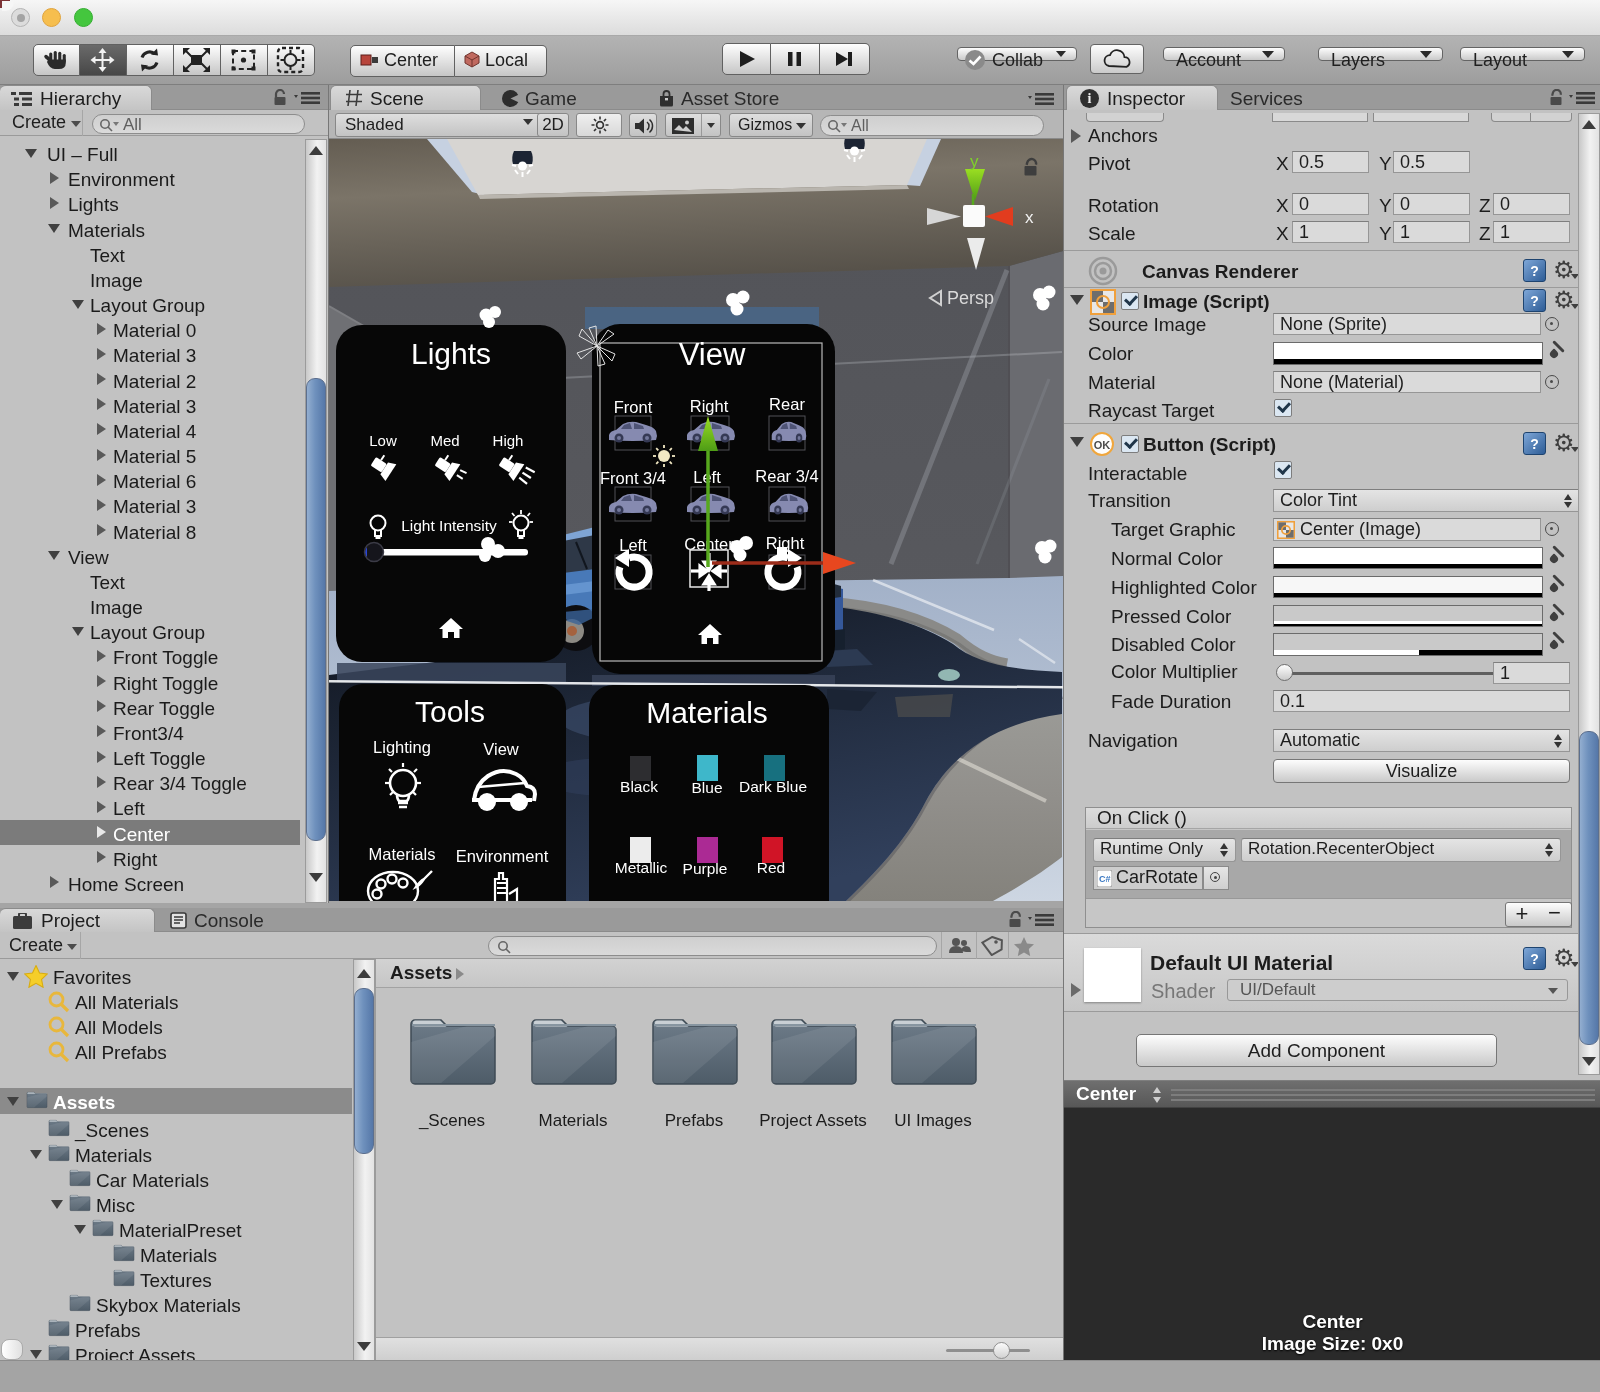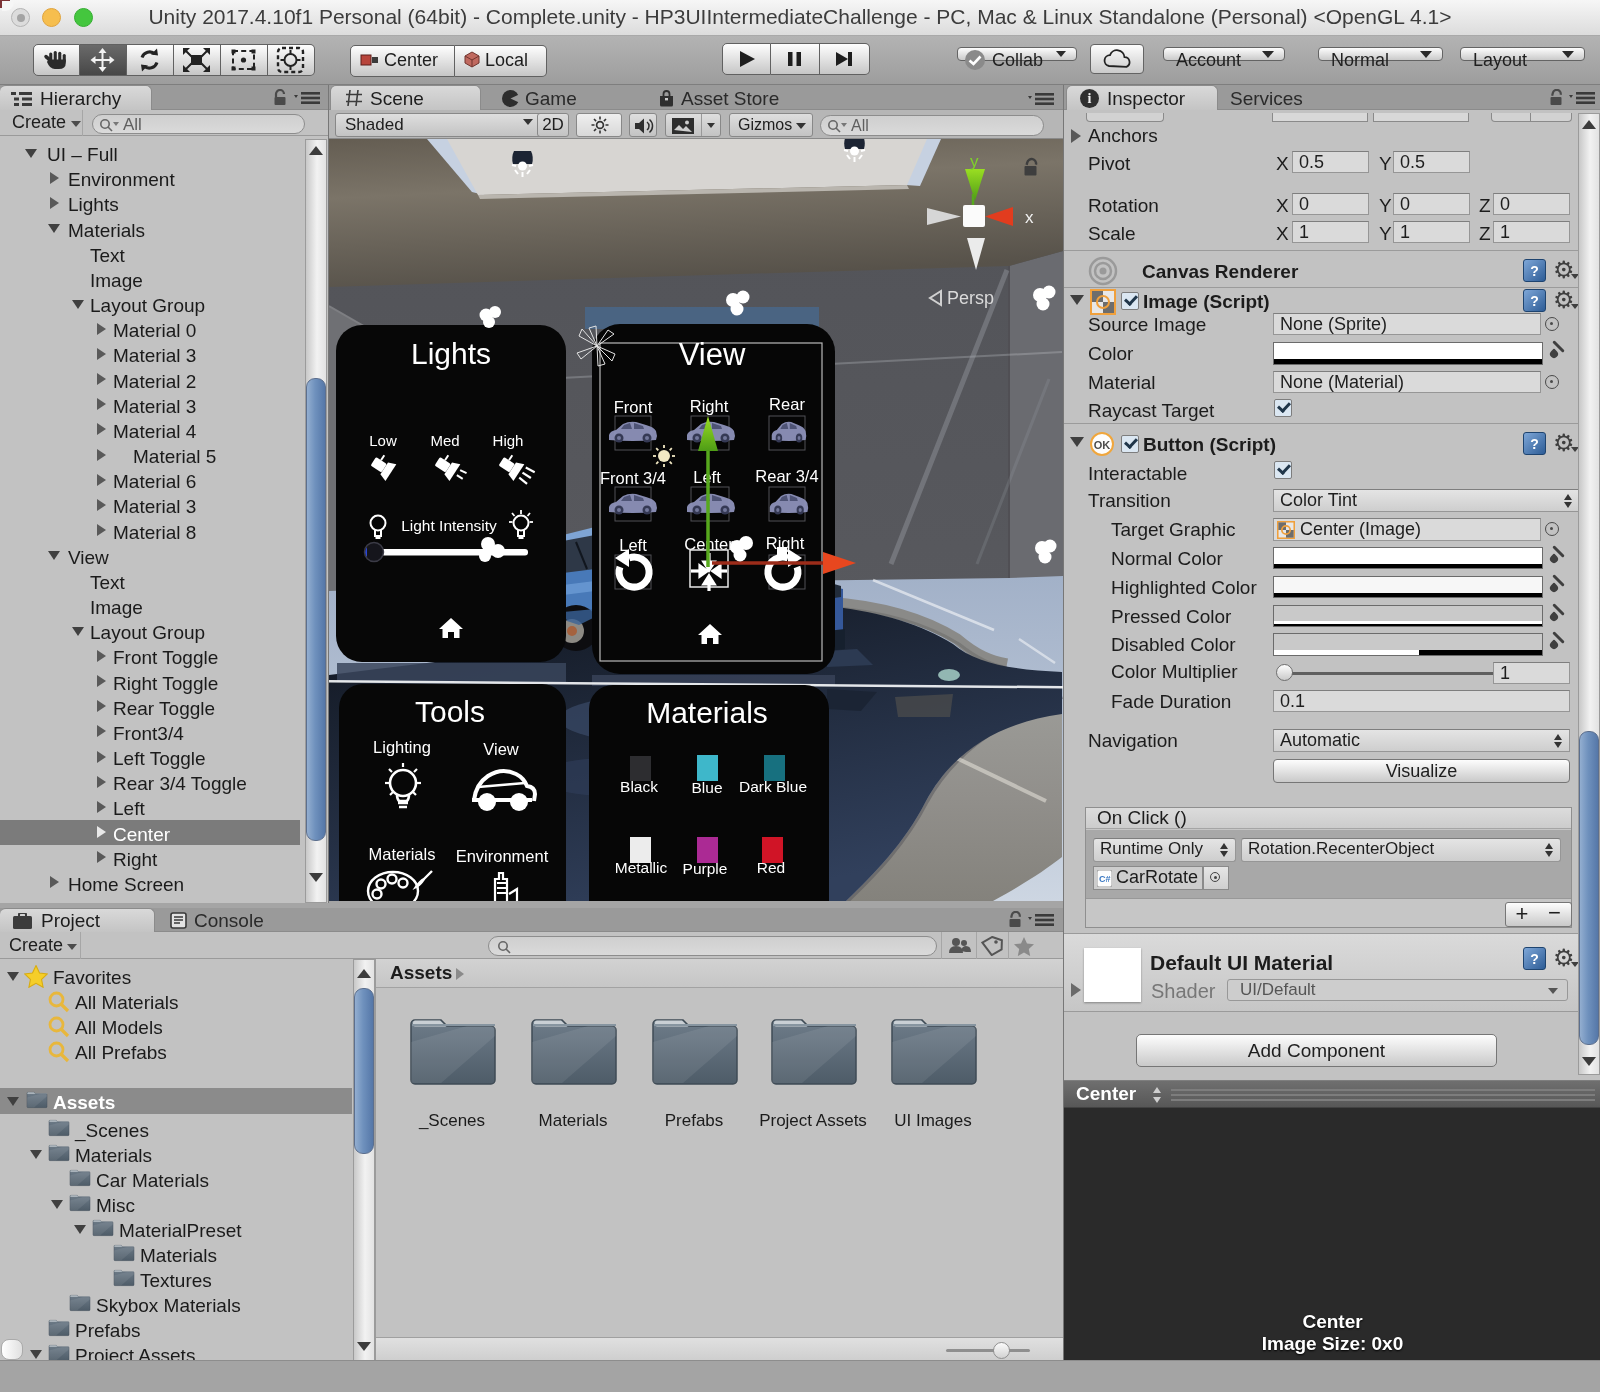--- a/index.html
+++ b/index.html
@@ -82,21 +82,20 @@
 <body>
 <div id="root">
 
 <div class="abs" id="titlebar"></div>
 <div class="abs" style="left:0;top:0;width:10px;height:8px;background:#7c3336;"></div>
 <div class="abs" style="left:2px;top:1px;width:12px;height:10px;border-radius:0 0 9px 0;background:#f6f6f6;"></div>
 <div class="abs tl" style="left:11px;background:#dcdcdc;border:1px solid #b4b4b4;"></div>
 <div class="abs" style="left:17px;top:14px;width:8px;height:8px;border-radius:50%;background:#a4a4a4;"></div>
 <div class="abs tl" style="left:42px;background:#f6be4e;border:1px solid #e0a33c;"></div>
 <div class="abs tl" style="left:74px;background:#44c63e;border:1px solid #34ae31;"></div>
-<div class="abs" id="title-text">Unity 2017.4.10f1 Personal (64bit) - Complete.unity - HP3UIIntermediateChallenge - PC, Mac &amp; Linux Standalone (Personal) &lt;OpenGL 4.1&gt;</div>
 
 <div class="abs" id="toolbar"></div>
 
 <div class="abs tbtn first" style="left:33px;top:44px;width:47px;">
  <svg width="45" height="30" viewBox="0 0 45 30">
         <g fill="#2b2b2b">
  <rect x="15.2" y="7.5" width="3.1" height="9" rx="1.5"></rect>
  <rect x="19.7" y="6" width="3.1" height="10.5" rx="1.5"></rect>
  <rect x="24.2" y="6.8" width="3.1" height="10" rx="1.5"></rect>
  <rect x="28.7" y="9" width="3.1" height="8.5" rx="1.5"></rect>
@@ -207,21 +206,21 @@
 <div class="abs drop" style="left:1090px;top:44px;width:54px;height:30px;">
  <svg width="34" height="22" viewBox="0 0 34 22" style="position:absolute;left:10px;top:4px;">
   <path d="M8 17 a5.5 5.5 0 0 1 1-10.9 A7.5 7.5 0 0 1 23.5 8.2 a5 5 0 0 1 2 9.6 z" fill="none" stroke="#222" stroke-width="1.8"></path>
       </svg>
 </div>
 <div class="abs drop" style="left:1163px;top:47px;width:122px;">
  <span style="position:absolute;left:12px;top:2px;">Account</span>
       <span class="arr"></span>
     </div>
 <div class="abs drop" style="left:1318px;top:47px;width:125px;">
- <span style="position:absolute;left:12px;top:2px;">Normal</span>
+ <span style="position:absolute;left:12px;top:2px;">Layers</span>
       <span class="arr"></span>
     </div>
 <div class="abs drop" style="left:1460px;top:47px;width:125px;">
  <span style="position:absolute;left:12px;top:2px;">Layout</span>
       <span class="arr"></span>
     </div>
 
 <div class="abs" style="left:0;top:85px;width:329px;height:818px;background:#c2c2c2;border-right:1px solid #777;">
 
   <div class="abs tabbar" style="left:0;top:0;width:328px;height:25px;"></div>
@@ -281,21 +280,21 @@
         <div class="trow" style="left:113px;top:184.2px;">Material 0</div>
         <div class="abs" style="left:97px;top:211.9px;width:0;height:0;border-top:6.5px solid transparent;border-bottom:6.5px solid transparent;border-left:9px solid #595959;"></div>
         <div class="trow" style="left:113px;top:209.4px;">Material 3</div>
         <div class="abs" style="left:97px;top:237.0px;width:0;height:0;border-top:6.5px solid transparent;border-bottom:6.5px solid transparent;border-left:9px solid #595959;"></div>
         <div class="trow" style="left:113px;top:234.5px;">Material 2</div>
         <div class="abs" style="left:97px;top:262.2px;width:0;height:0;border-top:6.5px solid transparent;border-bottom:6.5px solid transparent;border-left:9px solid #595959;"></div>
         <div class="trow" style="left:113px;top:259.7px;">Material 3</div>
         <div class="abs" style="left:97px;top:287.4px;width:0;height:0;border-top:6.5px solid transparent;border-bottom:6.5px solid transparent;border-left:9px solid #595959;"></div>
         <div class="trow" style="left:113px;top:284.9px;">Material 4</div>
         <div class="abs" style="left:97px;top:312.5px;width:0;height:0;border-top:6.5px solid transparent;border-bottom:6.5px solid transparent;border-left:9px solid #595959;"></div>
-        <div class="trow" style="left:113px;top:310.0px;margin-left:20px;">Material 5</div>
+        <div class="trow" style="left:113px;top:310.0px;">Material 5</div>
         <div class="abs" style="left:97px;top:337.7px;width:0;height:0;border-top:6.5px solid transparent;border-bottom:6.5px solid transparent;border-left:9px solid #595959;"></div>
         <div class="trow" style="left:113px;top:335.2px;text-align:center;">Material 6</div>
         <div class="abs" style="left:97px;top:362.9px;width:0;height:0;border-top:6.5px solid transparent;border-bottom:6.5px solid transparent;border-left:9px solid #595959;"></div>
         <div class="trow" style="left:113px;top:360.4px;">Material 3</div>
         <div class="abs" style="left:97px;top:388.1px;width:0;height:0;border-top:6.5px solid transparent;border-bottom:6.5px solid transparent;border-left:9px solid #595959;"></div>
         <div class="trow" style="left:113px;top:385.6px;">Material 8</div>
         <div class="abs" style="left:48px;top:415.2px;width:0;height:0;border-left:6.5px solid transparent;border-right:6.5px solid transparent;border-top:9px solid #404040;"></div>
         <div class="trow" style="left:68px;top:410.7px;">View</div>
         <div class="trow" style="left:90px;top:435.9px;">Text</div>
         <div class="trow" style="left:90px;top:461.1px;">Image</div>

